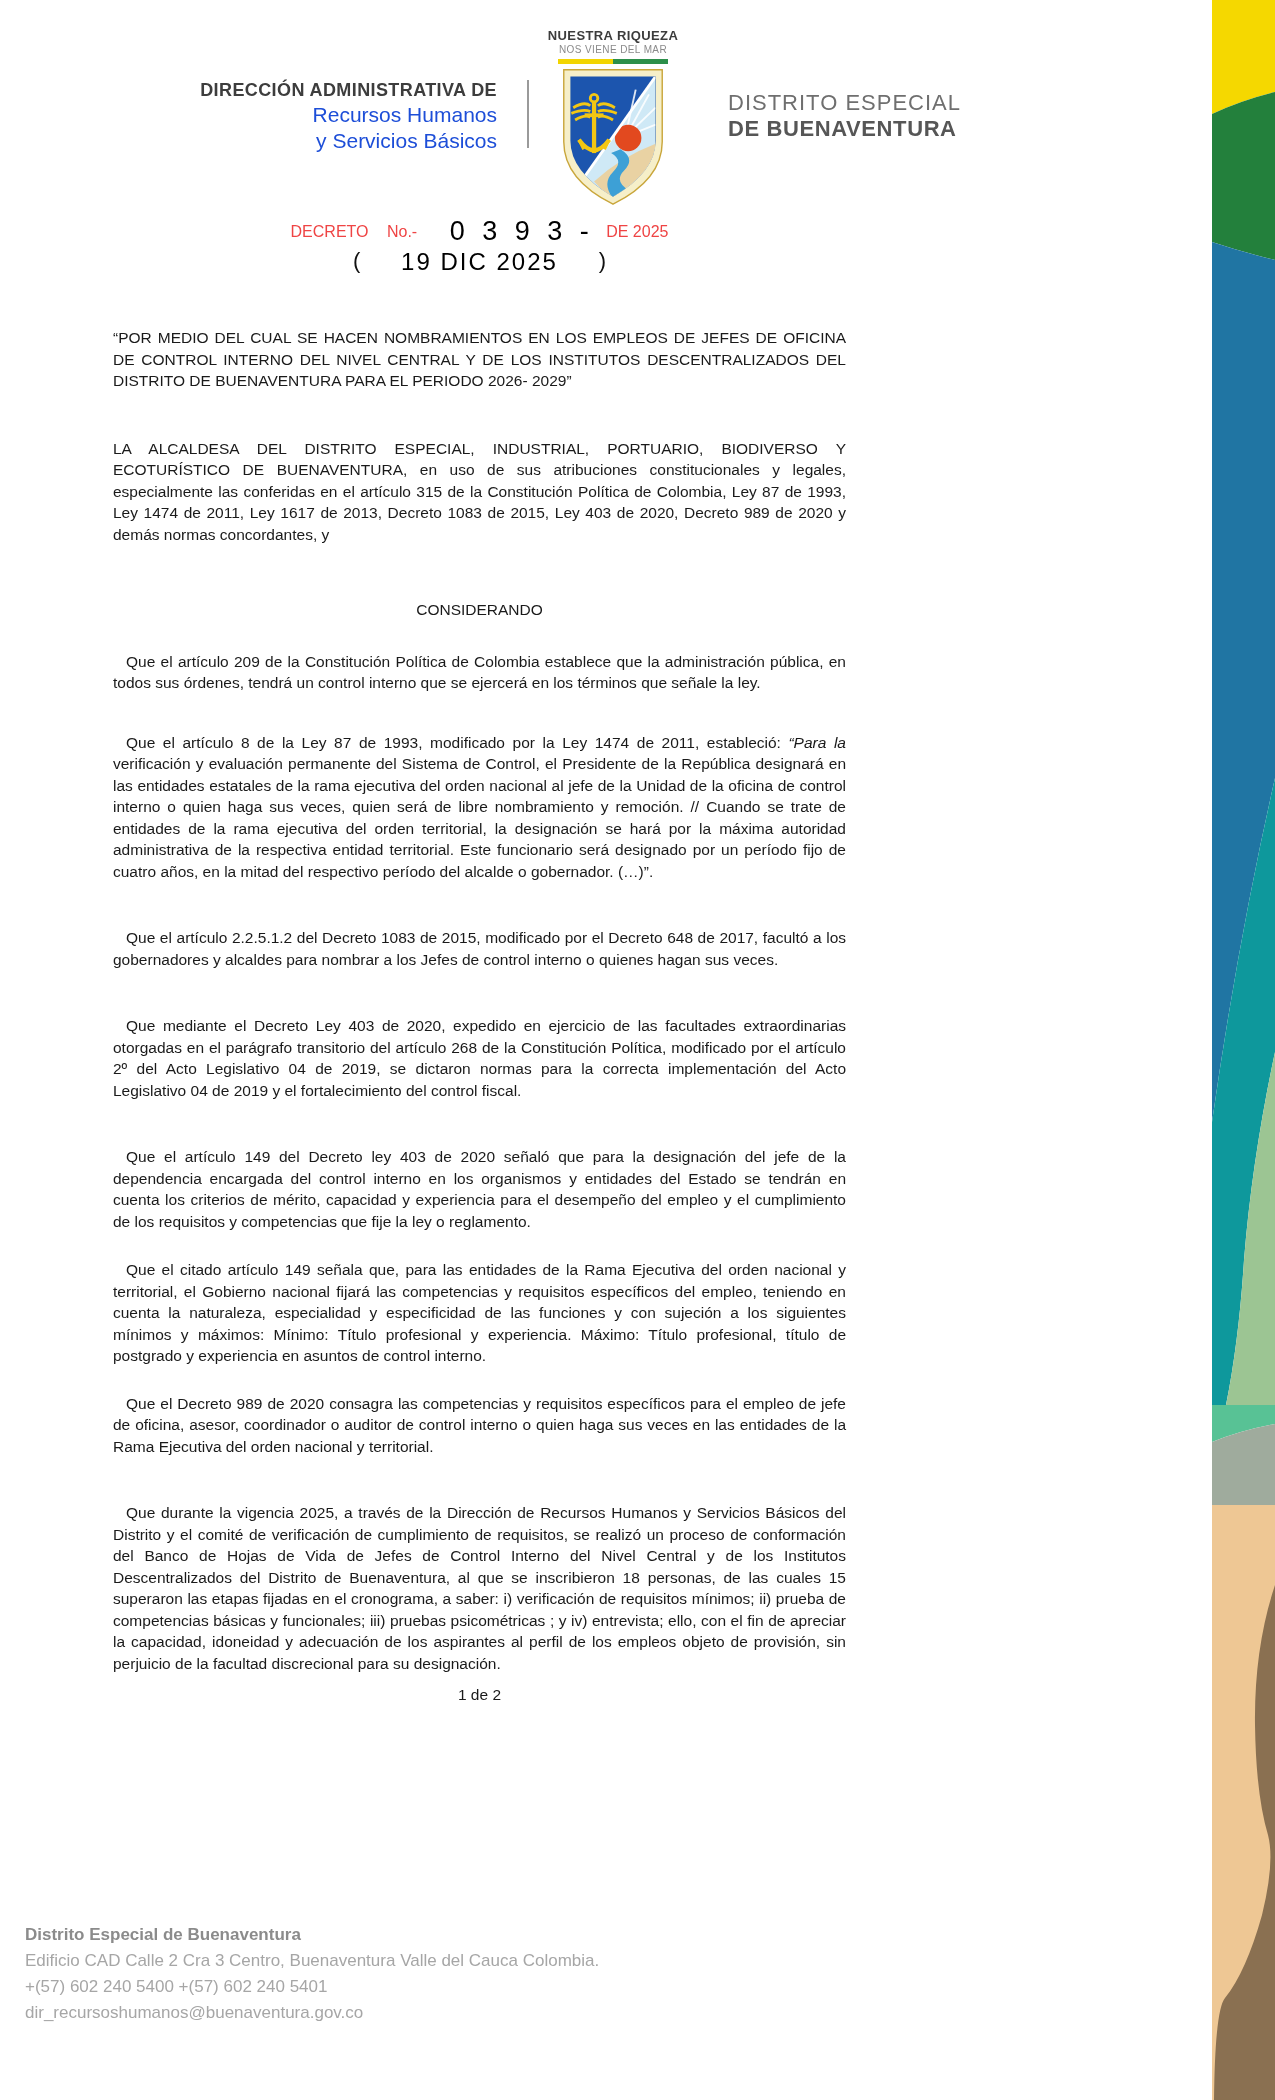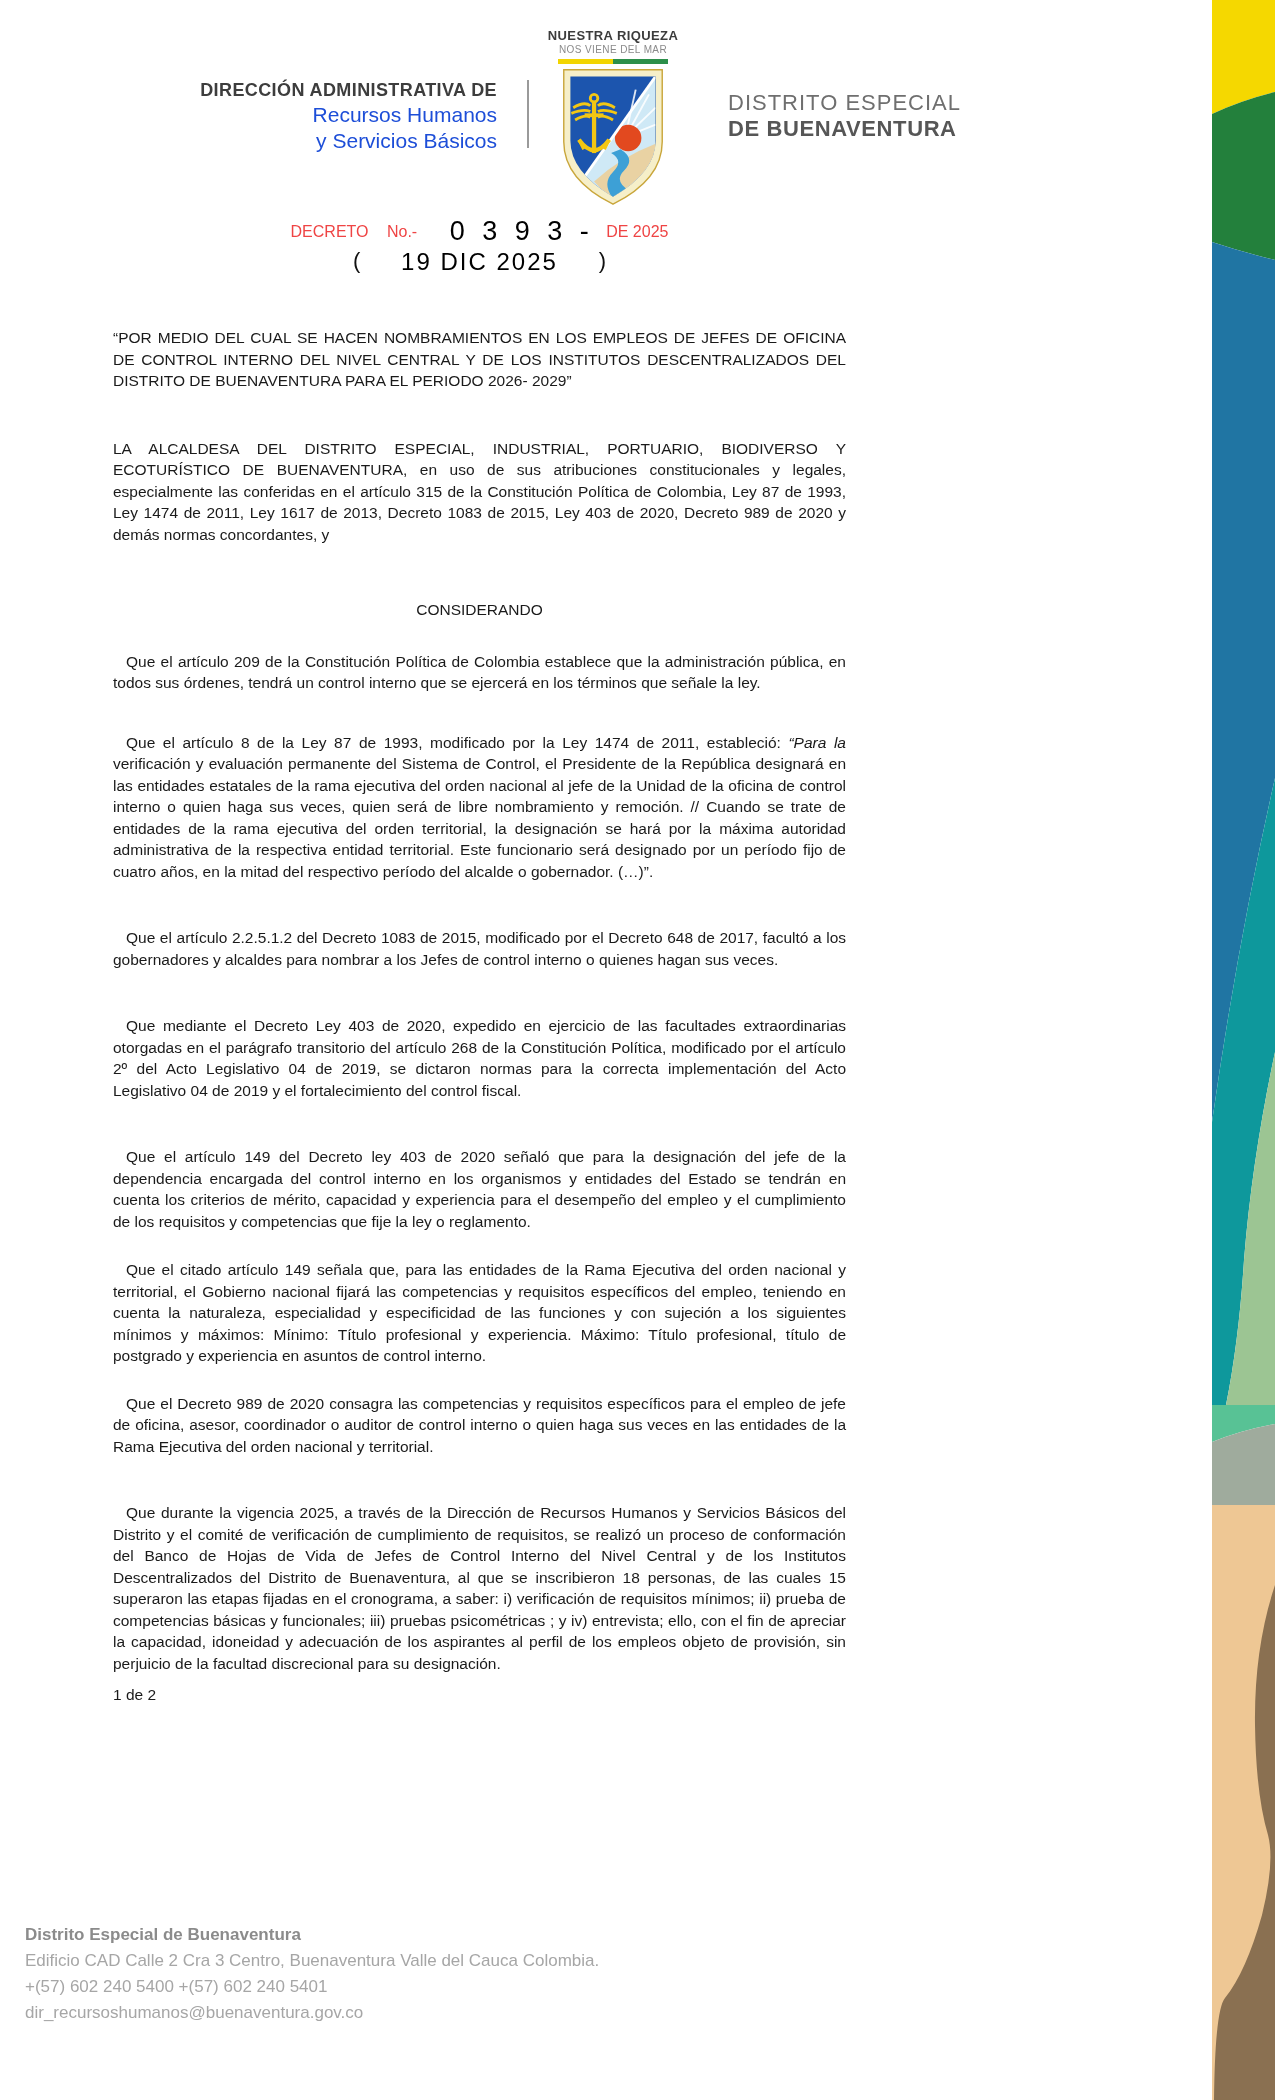--- a/index.html
+++ b/index.html
@@ -34,21 +34,21 @@
   .stamp{color:#000000;font-weight:normal;}
   
   .doc-body{position:absolute;top:327px;left:113px;width:733px;font-size:15.5px;line-height:21.5px;
             text-align:justify;}
   .doc-body p{margin:0;}
   .considerando{text-align:center;}
   .que{text-indent:13px;}
   .mt46{margin-top:46px!important;} .mt54{margin-top:54px!important;} .mt30{margin-top:30px!important;}
   .mt38{margin-top:38px!important;} .mt45{margin-top:45px!important;} .mt27{margin-top:27px!important;}
   .mt26{margin-top:26px!important;} .mt10{margin-top:10px!important;}
-  .pagenum{text-align:left;}
+  .pagenum{text-align:center;}
   .it{font-style:italic;}
   
   .footer{position:absolute;top:1922px;left:25px;line-height:26px;white-space:nowrap;}
   .footer .f1{font-size:17px;font-weight:bold;color:#8b8b8b;}
   .footer .fl{font-size:17px;color:#a6a6a6;}
 </style>
 </head>
 <body>
 
 <div class="page">

